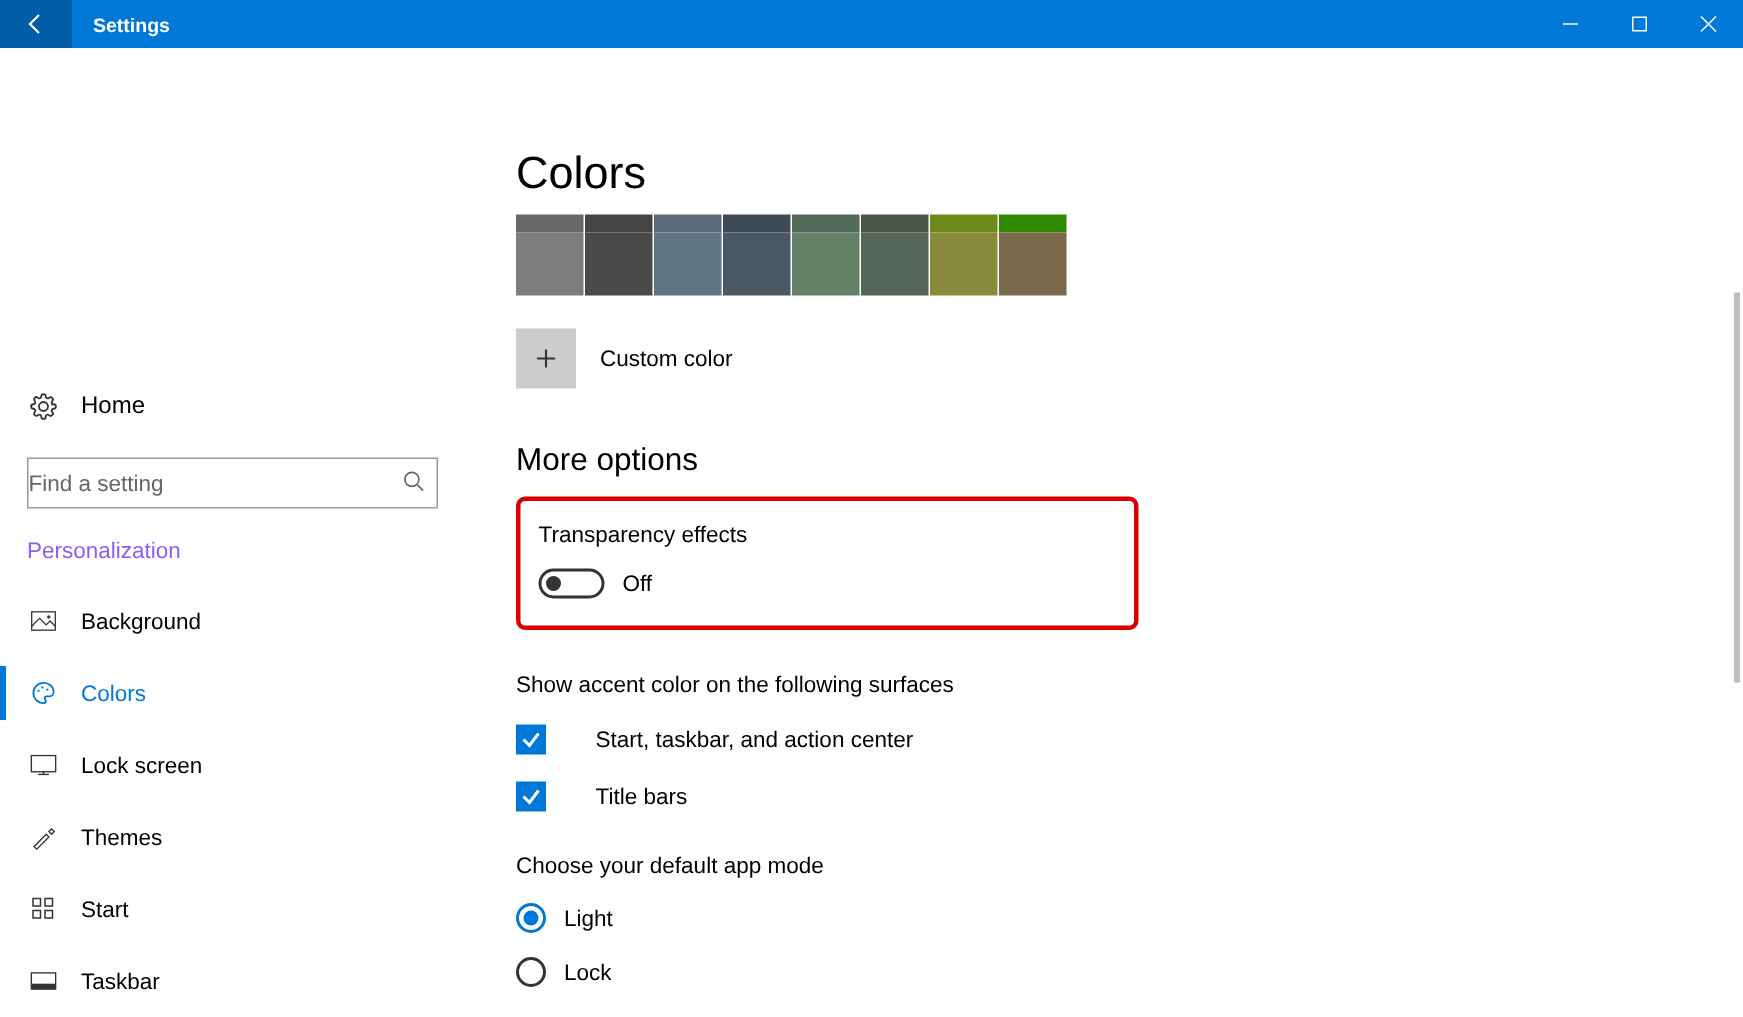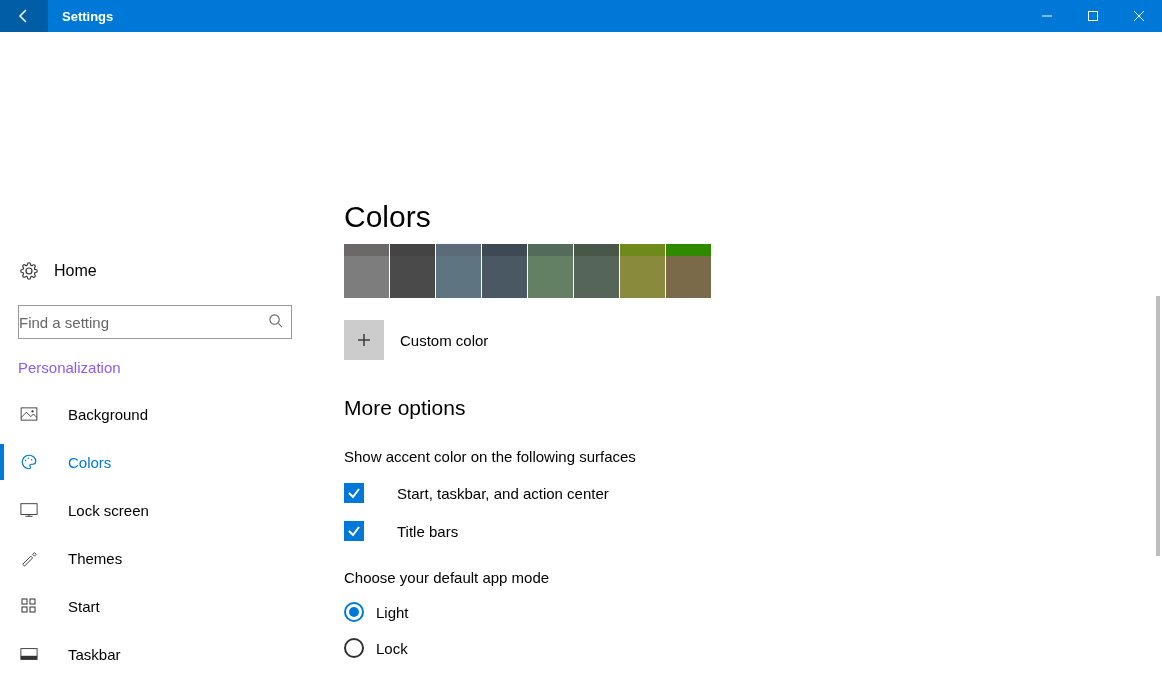--- a/index.html
+++ b/index.html
@@ -80,21 +80,20 @@
   .section-title {
     color: #8b5cf6;
     font-size: 15px;
     padding: 0 18px 14px 18px;
   }
   .nav-item {
     display: flex; align-items: center;
     height: 48px;
     padding-left: 18px;
     position: relative;
-    gap: 14px;
   }
   .nav-item .icon { width: 22px; display:flex; justify-content:center; align-items:center; }
   .nav-item .label { padding-left: 14px; font-size: 15px; }
   .nav-item.active { color: #0078d7; }
   .nav-item.active::before {
     content: "";
     position: absolute;
     left: 0; top: 6px; bottom: 6px;
     width: 4px;
     background: #0078d7;
@@ -341,20 +340,27 @@
         <svg width="16" height="16" viewBox="0 0 16 16">
             <line x1="8" y1="2" x2="8" y2="14" stroke="#333" stroke-width="1.4"></line>
             <line x1="2" y1="8" x2="14" y2="8" stroke="#333" stroke-width="1.4"></line>
           </svg>
       </div>
       <span>Custom color</span>
     </div>
 
     <div class="section-header">More options</div>
 
+    <div class="highlight-box">
+      <div class="opt-label">Transparency effects</div>
+      <div class="toggle-row">
+        <div class="toggle"></div>
+        <span>Off</span>
+      </div>
+    </div>
 
     <div class="sub-section">
       <div class="opt-label">Show accent color on the following surfaces</div>
       <div class="check-row">
         <div class="checkbox">
           <svg width="14" height="14" viewBox="0 0 14 14">
               <path d="M2 7 L6 11 L12 3" stroke="#fff" stroke-width="2" fill="none"></path>
             </svg>
         </div>
         <span>Start, taskbar, and action center</span>

